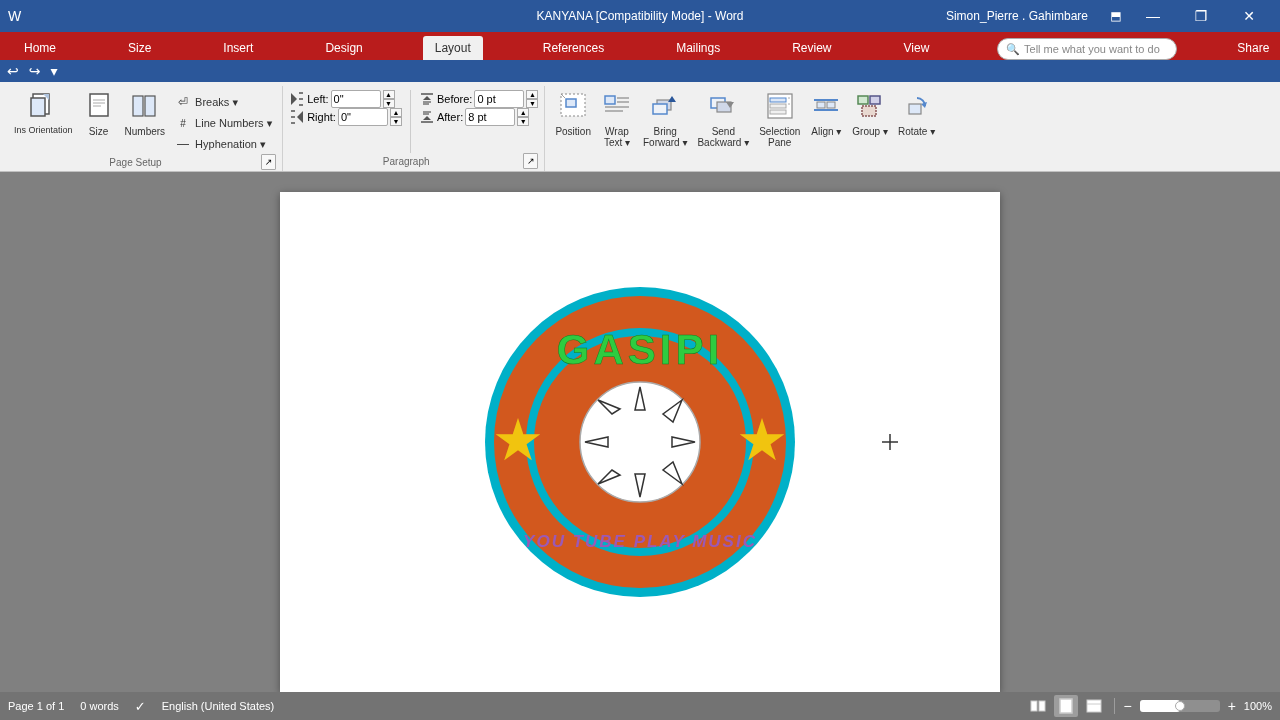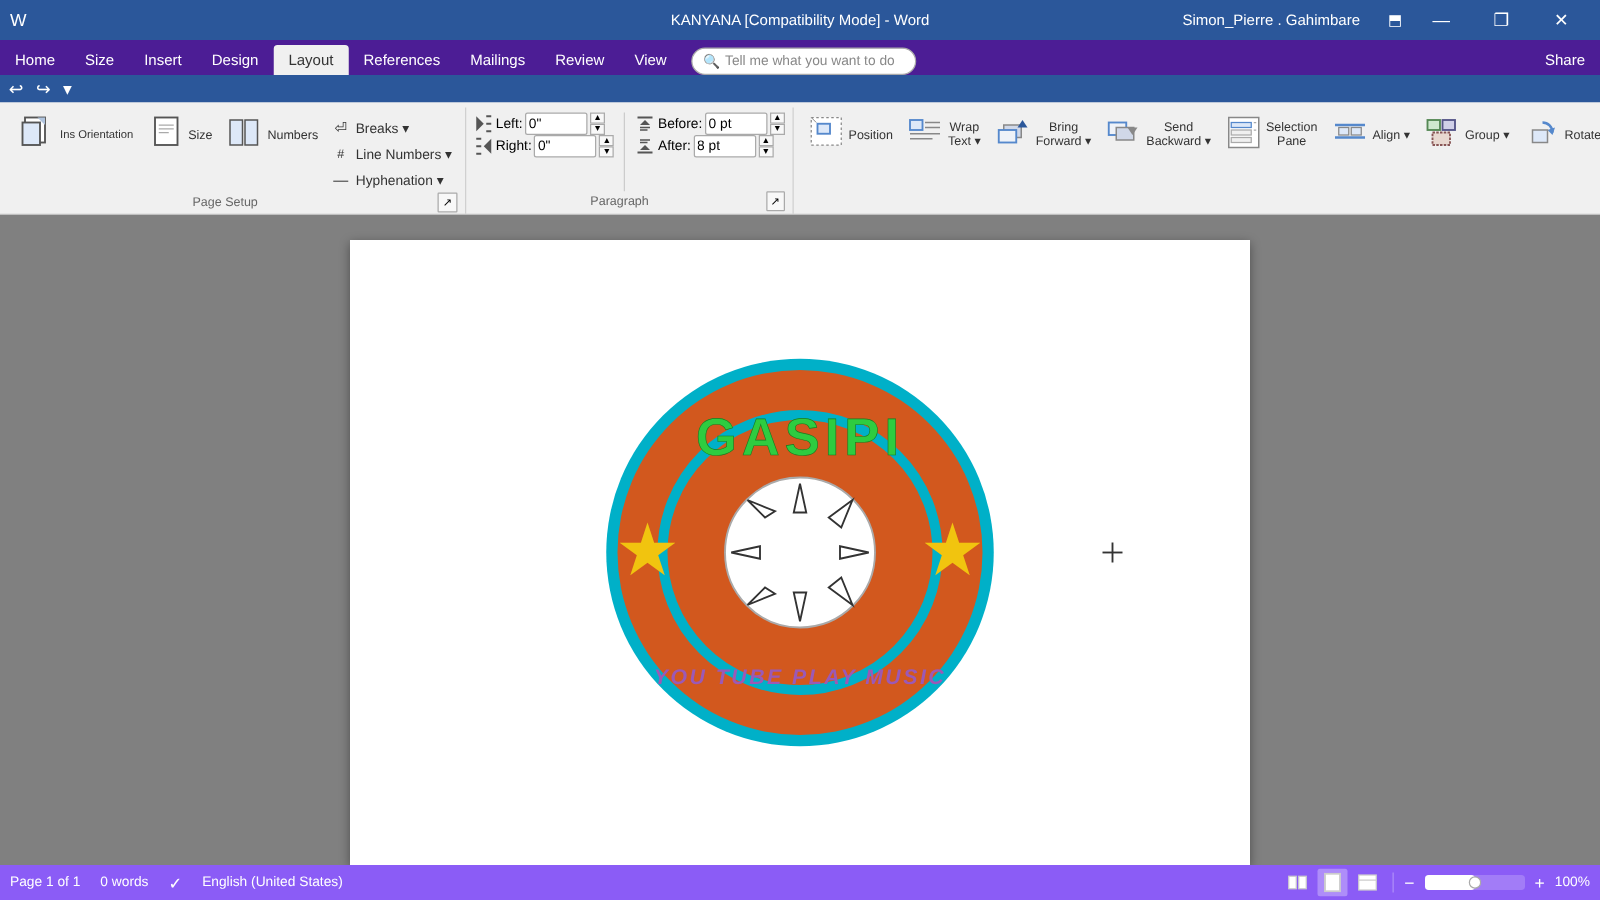--- a/index.html
+++ b/index.html
@@ -41,24 +41,25 @@
     }
     #title-bar-icons {
       display: flex;
       align-items: center;
       gap: 8px;
     }
 
     
     #ribbon-tabs {
       height: 28px;
-      background: #4c1d95;
+      background: #b91c1c;
       display: flex;
       align-items: flex-end;
-      padding-left: 0;
+      padding-left: 12px;
+      gap: 48px;
     }
     .ribbon-tab {
       padding: 4px 12px 4px 12px;
       font-size: 12px;
       color: white;
       cursor: pointer;
       border-radius: 3px 3px 0 0;
       height: 24px;
       display: flex;
       align-items: center;
@@ -118,20 +119,21 @@
     }
     .ribbon-group-content {
       display: flex;
       align-items: flex-start;
       gap: 2px;
       flex: 1;
       padding-top: 2px;
     }
     .ribbon-btn {
       display: flex;
+      flex-direction: column;
       align-items: center;
       justify-content: flex-start;
       padding: 2px 4px;
       border-radius: 3px;
       cursor: pointer;
       font-size: 10px;
       color: #333;
       min-width: 36px;
       gap: 2px;
     }
@@ -246,21 +248,21 @@
       box-shadow: 0 2px 8px rgba(0,0,0,0.4);
       position: relative;
       display: flex;
       justify-content: center;
       align-items: center;
     }
 
     
     #status-bar {
       height: 28px;
-      background: #8b5cf6;
+      background: #737373;
       display: flex;
       align-items: center;
       justify-content: space-between;
       padding: 0 8px;
       color: white;
       font-size: 11px;
       position: absolute;
       bottom: 0;
       width: 1280px;
     }

